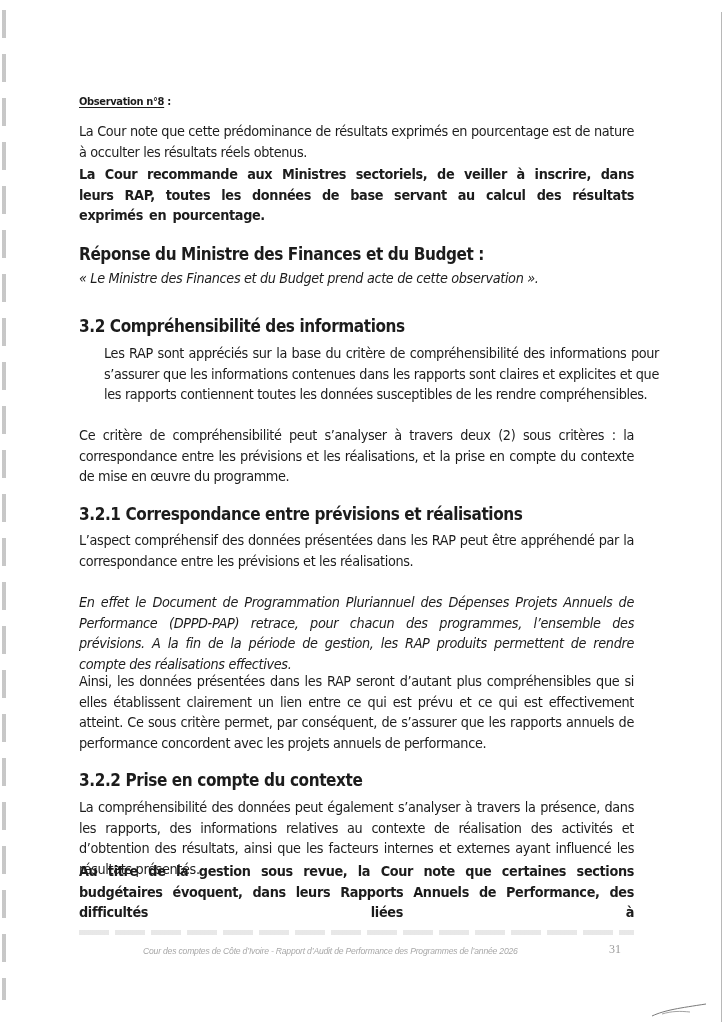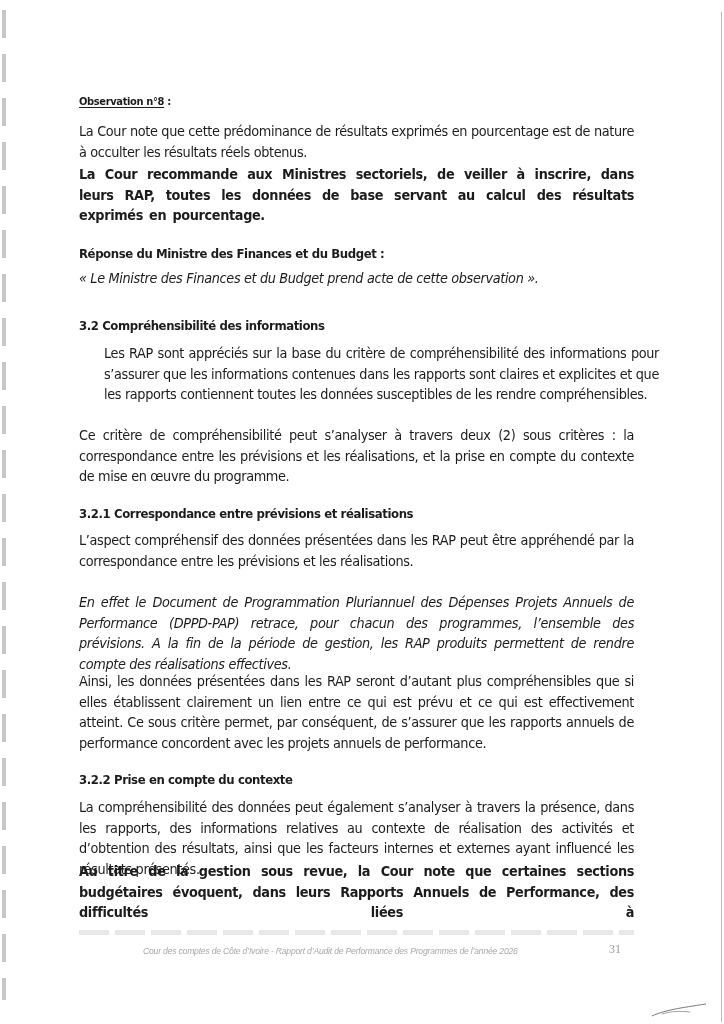--- a/index.html
+++ b/index.html
@@ -20,21 +20,21 @@
   .page {
     position: absolute; left: 79px; top: 0; width: 555px;
     font-size: 14.3px; line-height: 20.5px; letter-spacing: -0.35px;
   }
   .sc { font-family: "DejaVu Sans Condensed", "DejaVu Sans", sans-serif; }
   p { margin: 0; text-align: justify; }
   .obs-title { position: absolute; top: 92px; font-weight: bold; font-size: 11px; }
   .obs-title u { text-decoration: underline; text-underline-offset: 2px; }
   .abs { position: absolute; left: 0; width: 555px; }
   .bold { font-weight: bold; }
-  h3 { margin: 0; font-size: 13px; font-weight: bold; letter-spacing: -0.4px; }
+  h3 { margin: 0; font-size: 17px; font-weight: bold; letter-spacing: -0.4px; }
   .ital { font-style: italic; }
   .footer {
     position: absolute; left: 143px; top: 946px; width: 400px;
     font-size: 8.6px; color: #a8a8a8; font-style: italic; letter-spacing: -0.2px;
     font-family: "Liberation Sans", sans-serif; white-space: nowrap;
   }
   .page-num {
     position: absolute; left: 609px; top: 942px; font-size: 12px; color: #9a9a9a;
     font-family: "Liberation Serif", serif;
   }

